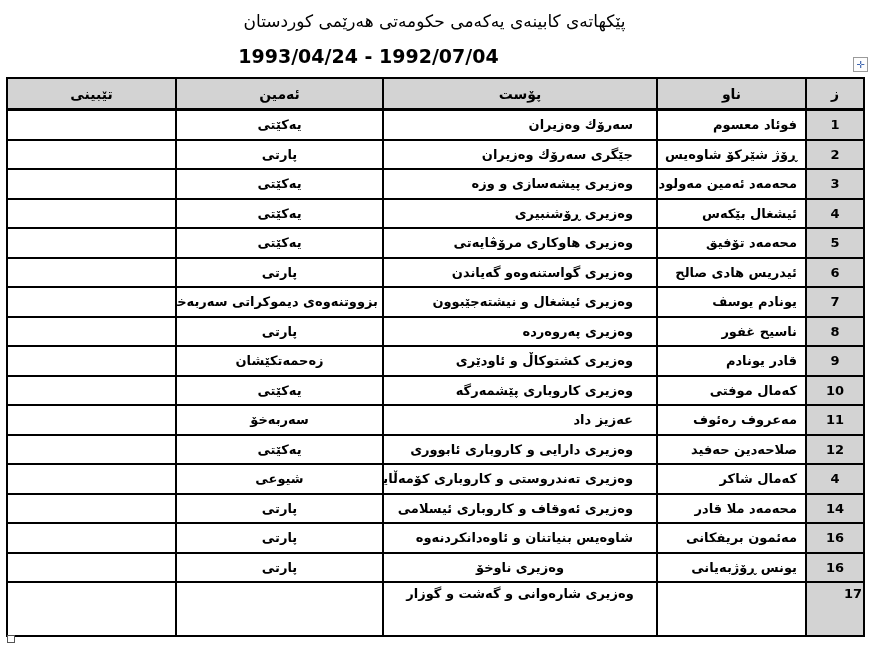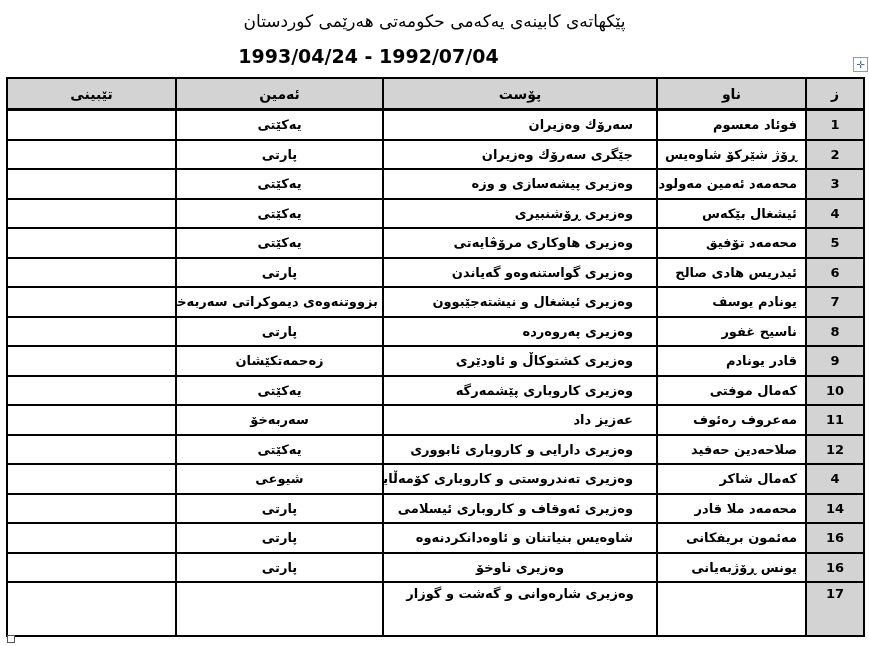--- a/index.html
+++ b/index.html
@@ -45,21 +45,21 @@
   .col-notes{width:169px;}
   td.cell-no{background:#d3d3d3;text-align:center;font-size:15px;font-weight:400;}
   td.cell-name{text-align:right;padding-right:8px;padding-left:4px;margin-left:48px;}
   td.cell-post{text-align:right;padding-right:23px;padding-left:4px;}
   td.cell-party{text-align:center;padding:0 4px;}
   td.cell-notes{text-align:center;}
   
   .cabinet tbody tr:nth-child(16) td.cell-post,
   .cabinet tbody tr:nth-child(17) td.cell-post{text-align:center;padding-right:4px;}
   
-  .cabinet tbody tr:nth-child(17) td{height:48px;vertical-align:top;padding-top:3px;}
+  .cabinet tbody tr:nth-child(17) td{height:48px;vertical-align:top;padding-top:3px;text-align:right;}
   .move-handle{
     position:absolute;top:57px;right:1px;width:13px;height:13px;
     border:1px solid #9a9a9a;background:#fdfdfd;
     color:#3f66b0;font-size:10px;line-height:13px;text-align:center;
     font-weight:bold;
   }
   .resize-handle{
     position:absolute;left:7px;top:635px;width:6px;height:6px;
     border:1px solid #555;background:#fff;
   }

